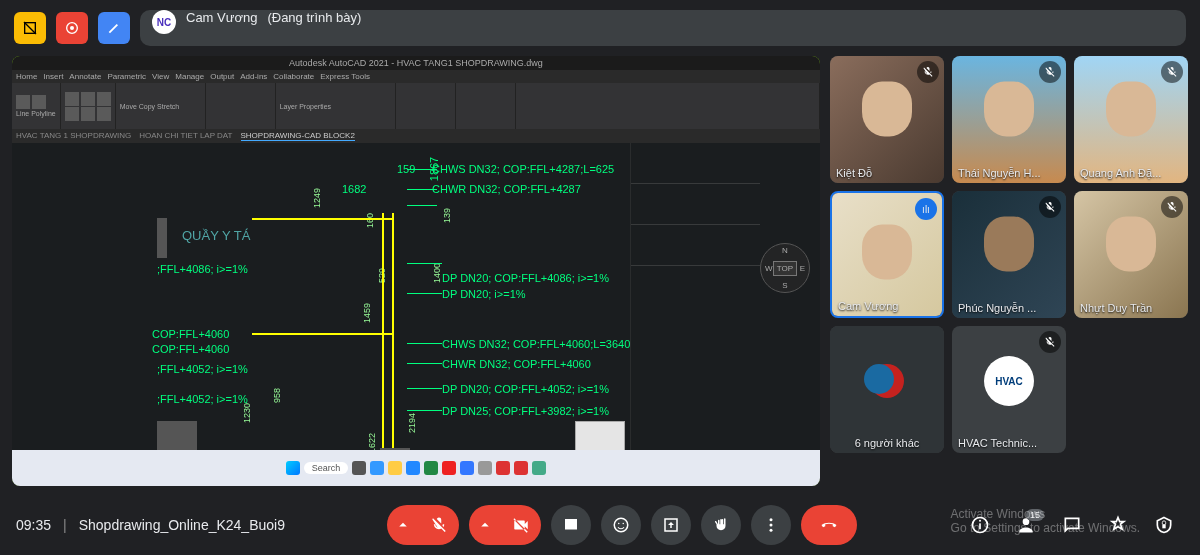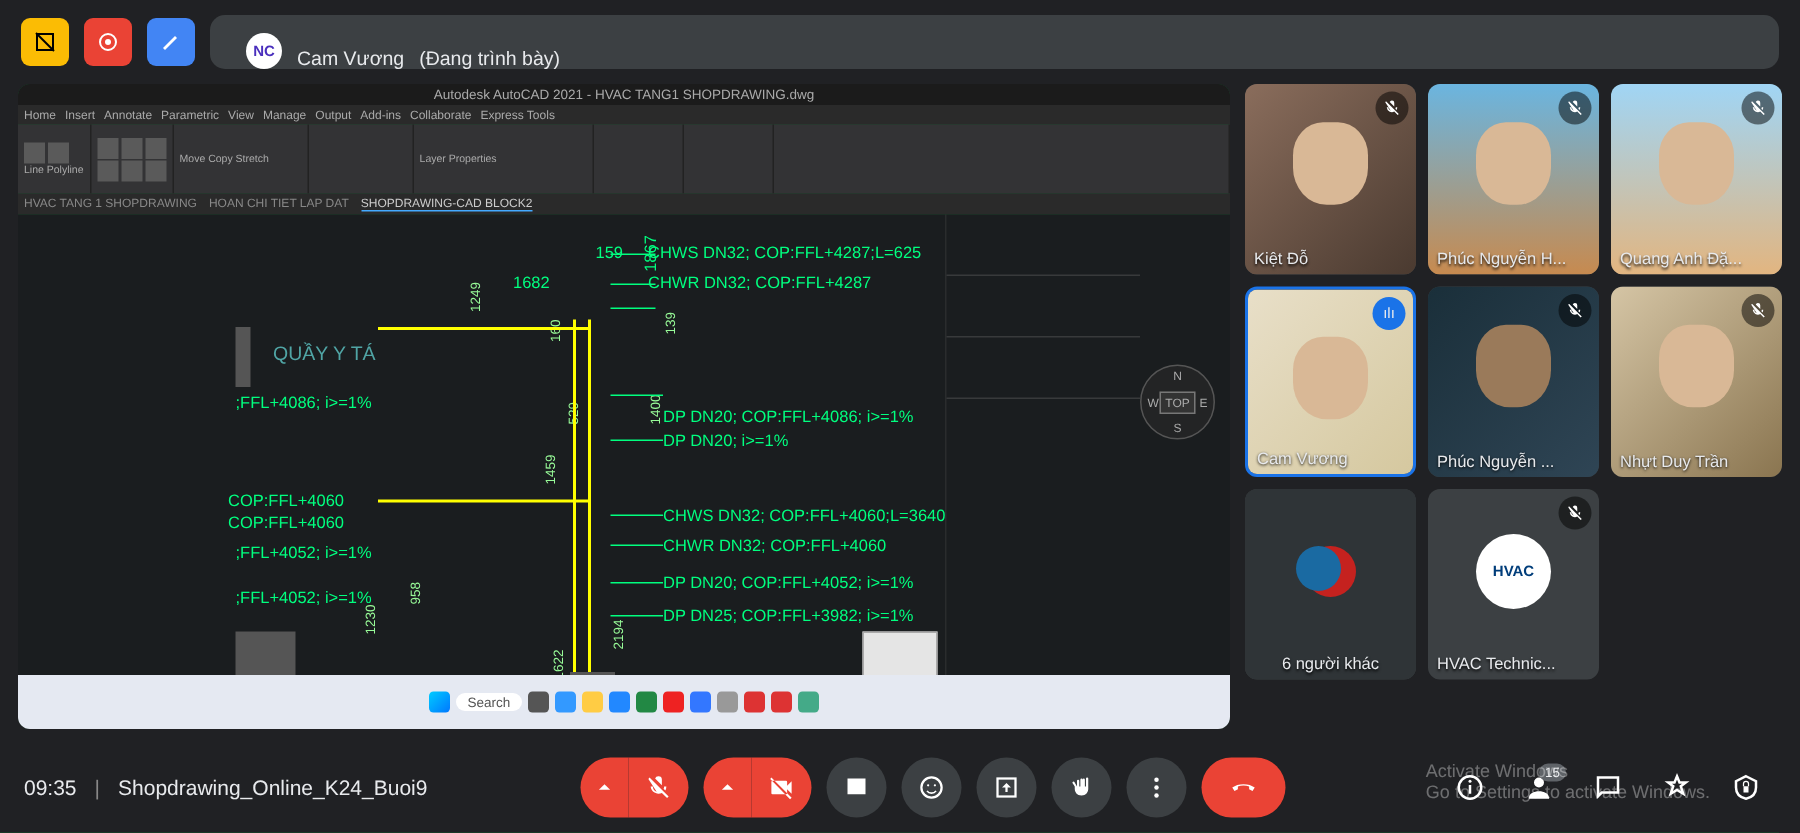--- a/index.html
+++ b/index.html
@@ -18,32 +18,32 @@
 .top-btn {
   width:32px; height:32px; border-radius:6px;
   display:flex; align-items:center; justify-content:center;
   font-size:16px; cursor:pointer;
 }
 .btn-yellow { background:#fbbc04; color:#000; }
 .btn-red    { background:#ea4335; color:#fff; }
 .btn-blue   { background:#4285f4; color:#fff; }
 .presenter-pill {
   flex:1; background:#3c4043; border-radius:10px; height:36px;
-  display:flex; align-items:flex-end; padding:0 24px; gap:10px;
+  display:flex; align-items:flex-start; padding:0 12px; gap:10px;
   font-size:13px;
 }
 .avatar-circle {
   width:24px; height:24px; border-radius:50%; background:#fff; color:#4a2fbd;
   display:flex; align-items:center; justify-content:center; font-size:10px; font-weight:bold;
 }
 .main-area {
   display:flex; gap:10px; padding:0 12px; height:430px;
 }
 .share-pane {
-  flex:1; background:#14532d; border-radius:8px; overflow:hidden;
+  flex:1; background:#84cc16; border-radius:8px; overflow:hidden;
   position:relative; display:flex; flex-direction:column;
 }
 .autocad-title{
   background:#1b1b1b; font-size:9px; color:#aaa; text-align:center; padding:2px;
 }
 .ribbon{ background:#333335; height:46px; display:flex; }
 .ribbon-group{ border-right:1px solid #222; padding:2px 4px; display:flex; flex-direction:column; justify-content:center; gap:1px;}
 .ribbon-ico{ width:14px; height:14px; background:#5a5a5a; }
 .ribbon-row{ display:flex; gap:2px; }
 .palette{
@@ -299,21 +299,21 @@
       <div class="name">Kiệt Đỗ</div>
     </div>
     <div class="tile">
         <div class="bg-img2"></div>
         <div class="face"></div>
       <div class="mic-off">
           <svg viewBox="0 0 24 24">
             <path d="M12 2a3 3 0 013 3v5l-6-6a3 3 0 013-2zm7 9a7 7 0 01-1 3.6l-1.5-1.5A5 5 0 0017 11h2zM4 3l17 17-1.4 1.4L15 16.8A7 7 0 015 11h2a5 5 0 003.4 4.7L3 4.4 4 3z"></path>
           </svg>
         </div>
-      <div class="name">Phúc Nguyễn H...</div>
+      <div class="name">Thái Nguyễn H...</div>
     </div>
     <div class="tile">
         <div class="bg-img3"></div>
         <div class="face"></div>
       <div class="mic-off">
           <svg viewBox="0 0 24 24">
             <path d="M12 2a3 3 0 013 3v5l-6-6a3 3 0 013-2zm7 9a7 7 0 01-1 3.6l-1.5-1.5A5 5 0 0017 11h2zM4 3l17 17-1.4 1.4L15 16.8A7 7 0 015 11h2a5 5 0 003.4 4.7L3 4.4 4 3z"></path>
           </svg>
         </div>
       <div class="name">Quang Anh Đặ...</div>

